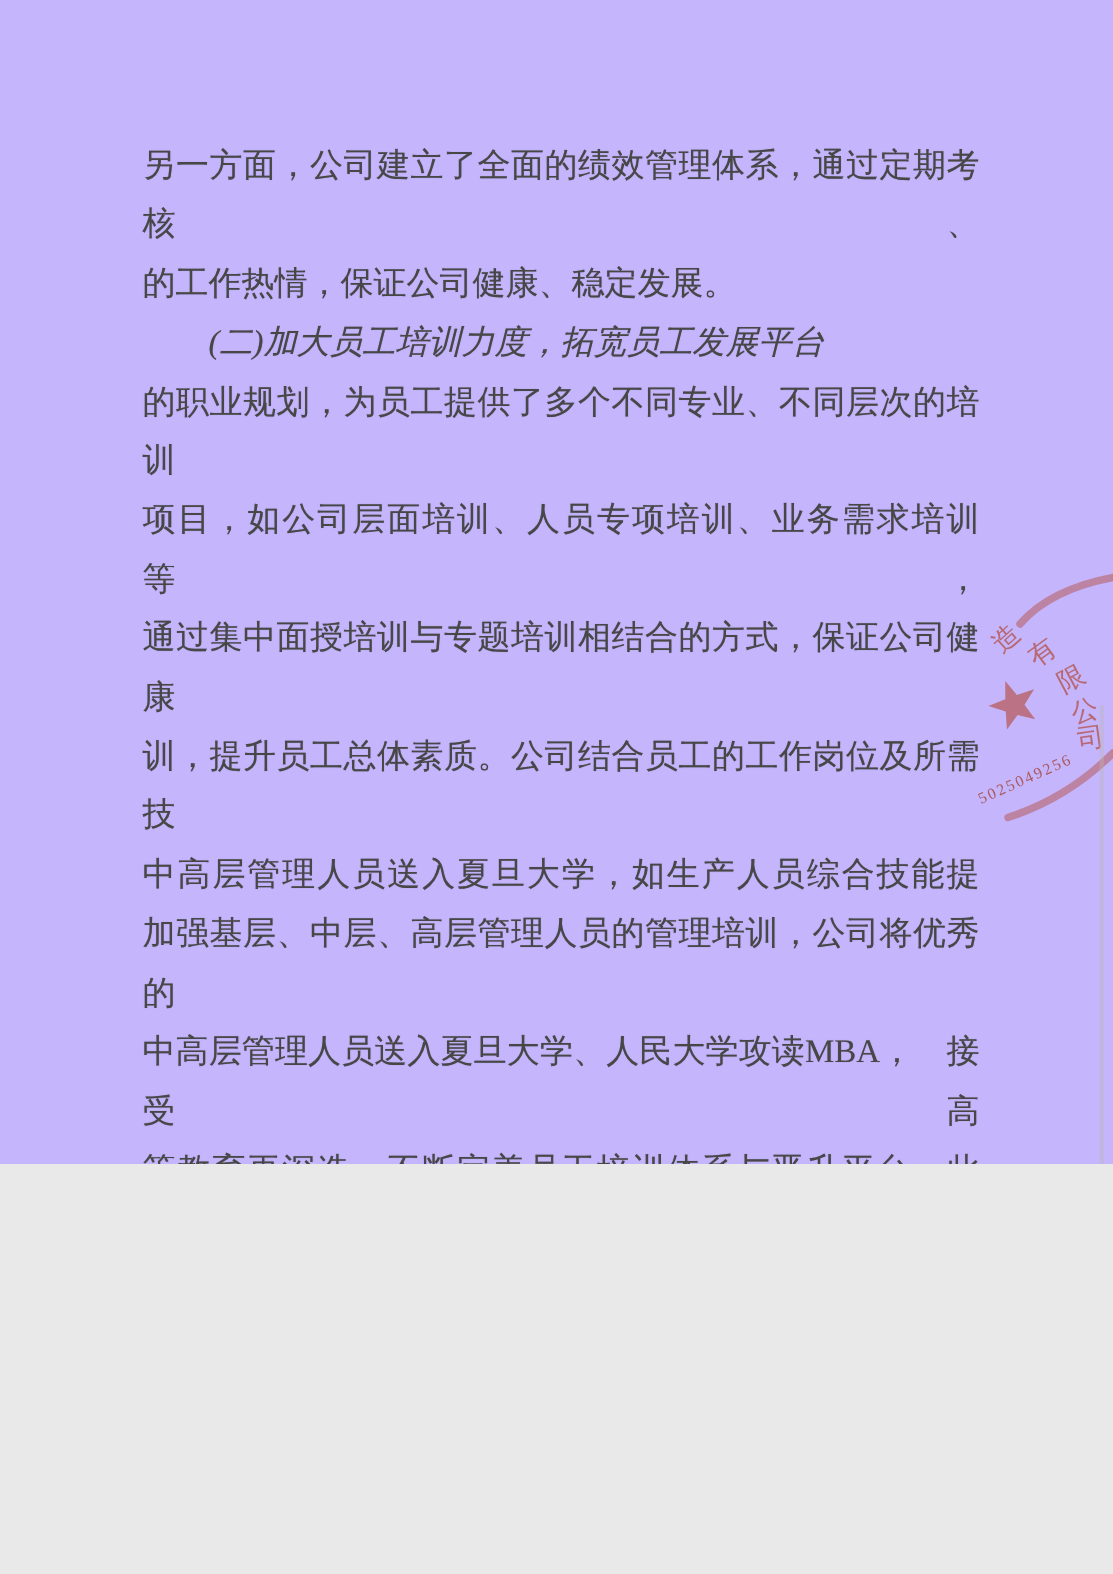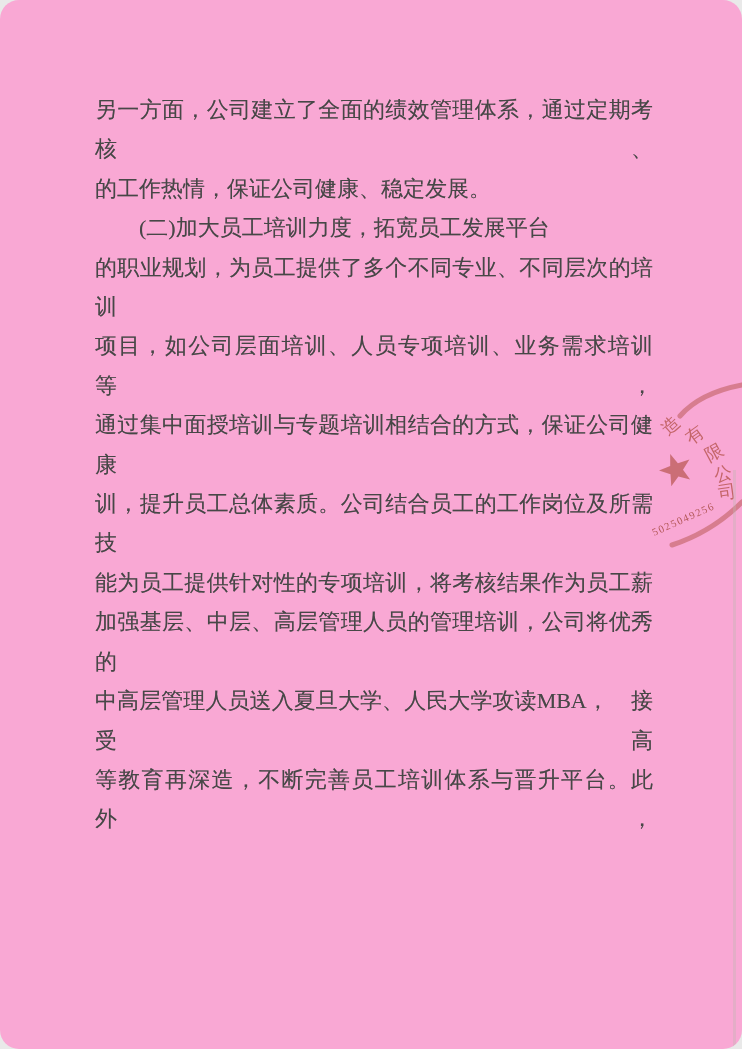--- a/index.html
+++ b/index.html
@@ -1,39 +1,38 @@
 <!DOCTYPE html>
 <html><head>
 <meta charset="utf-8">
 <style>
   html, body { margin: 0; padding: 0; background: #e9e9e9; }
   .page {
     position: relative;
     width: 742px;
-    height: 1049px;
+    height: 776px;
     margin: 0 auto;
-    background: #f9a8d4;
+    background: #c4b5fd;
     overflow: hidden;
     font-family: "Liberation Serif", "DejaVu Serif", serif;
-    border-radius: 19px;
   }
   .text-block {
     position: absolute;
     left: 95px;
     top: 90px;
     width: 558px;
     font-size: 22px;
     line-height: 39.4px;
     color: #474747;
     text-shadow: 0 0 0.6px rgba(70,70,70,0.45);
   }
   .line { text-align: justify; white-space: nowrap; }
   .line { white-space: normal; }
   .line.just { text-align-last: justify; }
-  .line.indent { text-indent: 44px; }
+  .line.indent { text-indent: 44px; font-style: italic; }
   .seal {
     position: absolute;
     left: 620px;
     top: 360px;
     width: 122px;
     height: 230px;
   }
   .seal text {
     font-family: "Liberation Serif", "DejaVu Serif", serif;
   }
@@ -52,21 +51,21 @@
 <div class="page">
 
   <div class="text-block">
       <div class="line just">另一方面，公司建立了全面的绩效管理体系，通过定期考核、</div>
       <div class="line">的工作热情，保证公司健康、稳定发展。</div>
       <div class="line indent">(二)加大员工培训力度，拓宽员工发展平台</div>
       <div class="line just">的职业规划，为员工提供了多个不同专业、不同层次的培训</div>
       <div class="line just">项目，如公司层面培训、人员专项培训、业务需求培训等，</div>
       <div class="line just">通过集中面授培训与专题培训相结合的方式，保证公司健康</div>
       <div class="line just">训，提升员工总体素质。公司结合员工的工作岗位及所需技</div>
-      <div class="line just">能为员工提供针对性的专项培训，将考核结果作为员工薪</div>
+      <div class="line just">中高层管理人员送入夏旦大学，如生产人员综合技能提</div>
       <div class="line just">加强基层、中层、高层管理人员的管理培训，公司将优秀的</div>
       <div class="line just">中高层管理人员送入夏旦大学、人民大学攻读MBA，　接受高</div>
       <div class="line just">等教育再深造，不断完善员工培训体系与晋升平台。此外，</div>
     </div>
 
   <svg class="seal" viewBox="620 360 122 230" xmlns="http://www.w3.org/2000/svg" aria-hidden="true">
 
     <path d="M 742 385 Q 700 393 680 416" fill="none" stroke="rgba(181,82,74,0.50)" stroke-width="5" stroke-linecap="round"></path>
     <path d="M 672 545 Q 712 532 742 502" fill="none" stroke="rgba(181,82,74,0.50)" stroke-width="5" stroke-linecap="round"></path>
 

